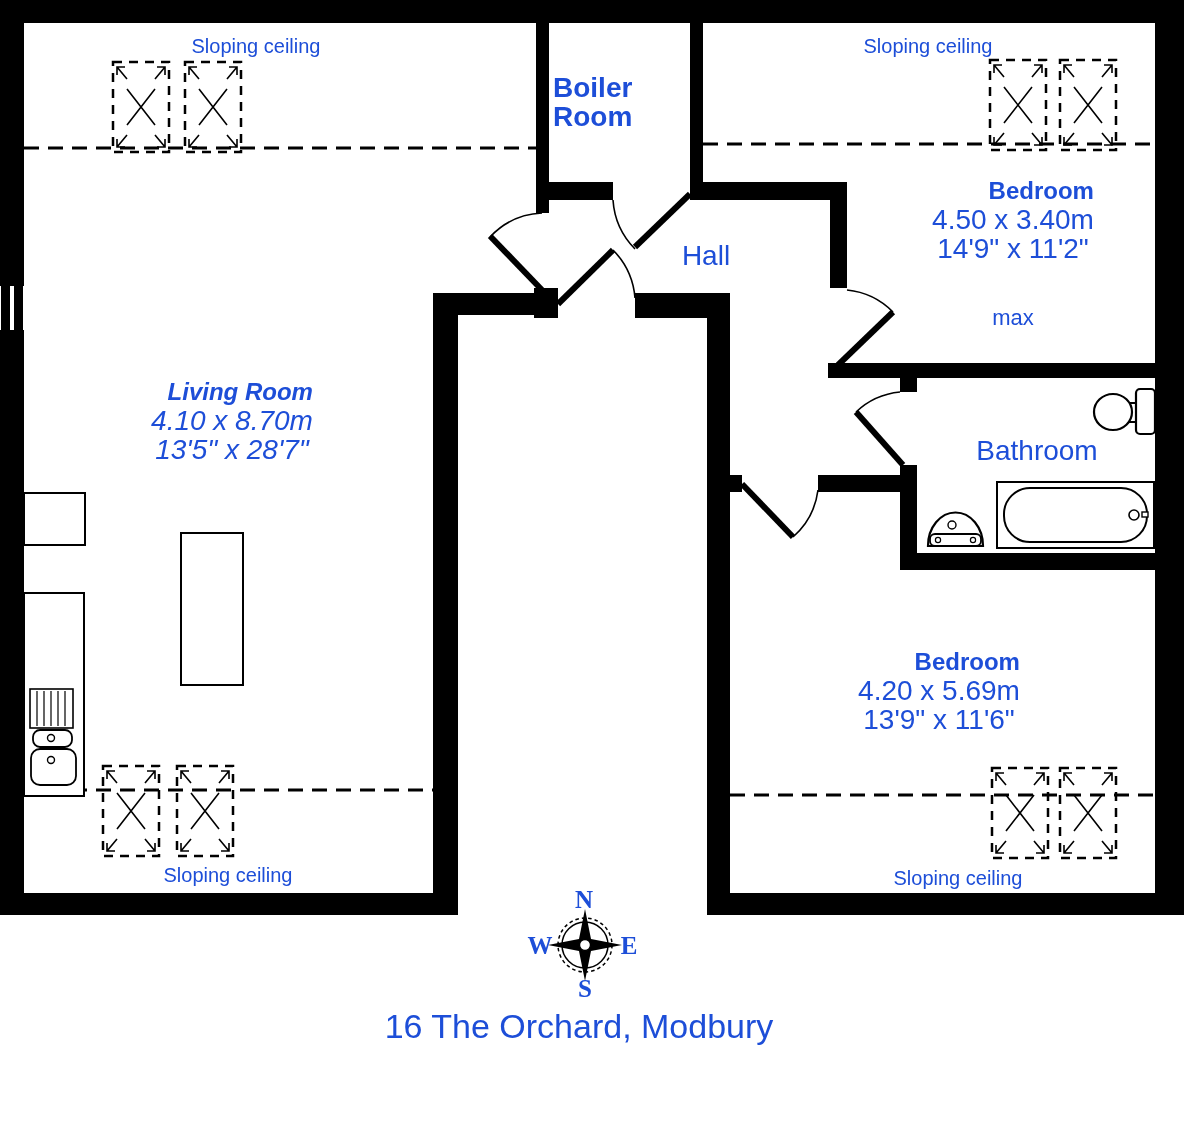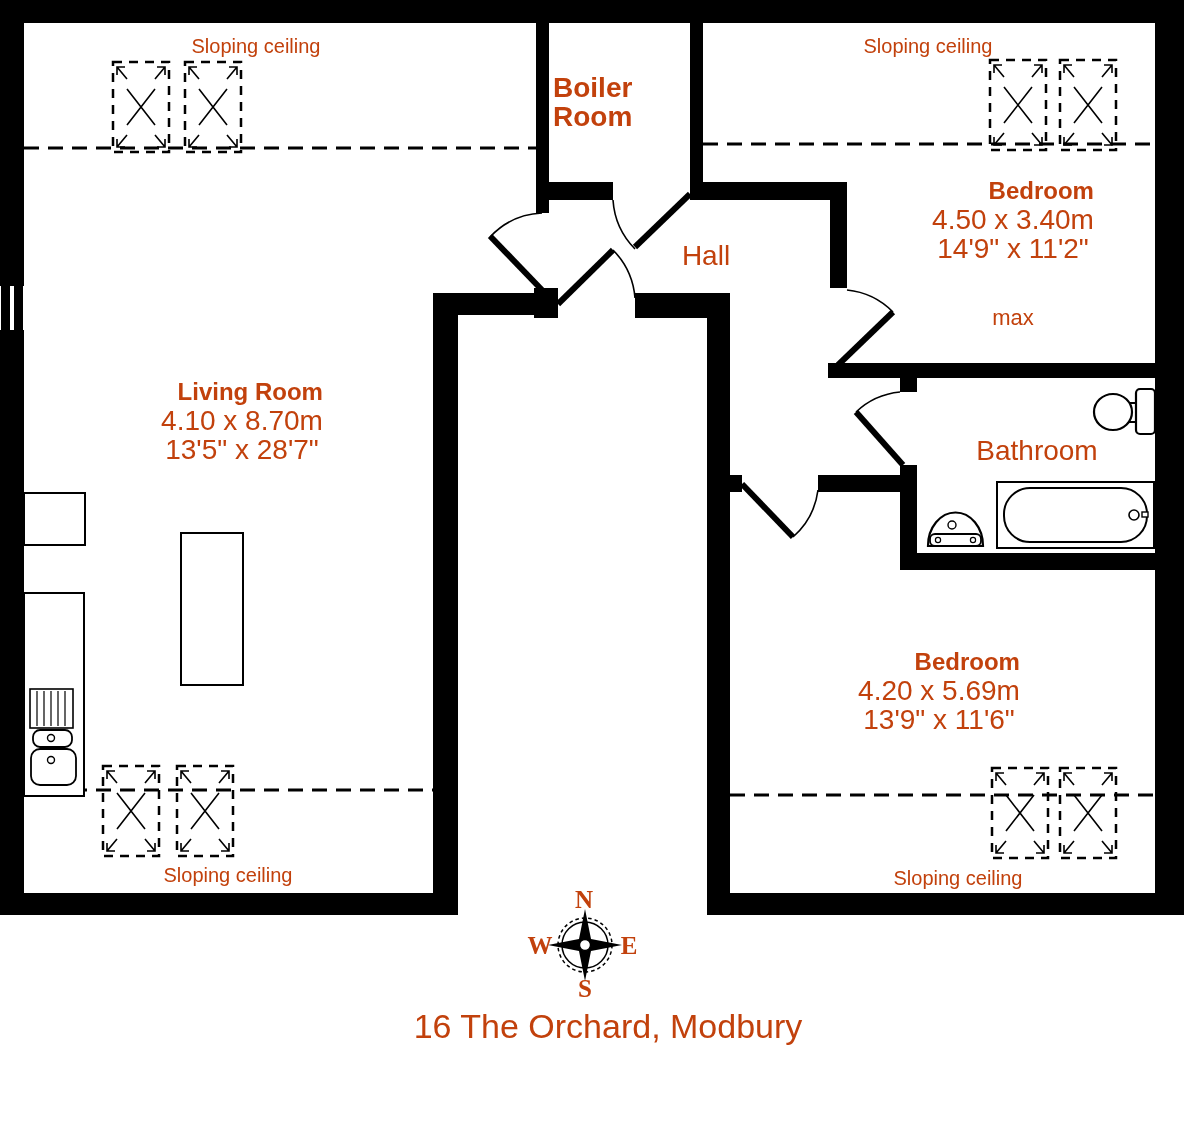--- a/index.html
+++ b/index.html
@@ -1,17 +1,17 @@
 <!DOCTYPE html>
 <html><head>
 <meta charset="utf-8">
 <style>
   html,body{margin:0;padding:0;background:#fff;}
   #plan{position:relative;width:1184px;height:1108px;background:#fff;overflow:hidden;
-        font-family:"Liberation Sans",sans-serif;color:#c2410c;}
+        font-family:"Liberation Sans",sans-serif;color:#1d4ed8;}
   #plan svg{position:absolute;left:0;top:0;}
   .label{position:absolute;text-align:center;transform:translate(-50%,-50%);white-space:nowrap;}
   .slope{font-size:20px;}
   .room-block{position:absolute;transform:translateX(-50%);text-align:center;}
   .room-name{font-weight:bold;font-size:24px;line-height:29px;text-align:right;}
   .room-dims{font-size:28px;line-height:29px;}
   .room-max{font-size:22px;line-height:21px;margin-top:44px;}
   .hall-name,.bath-name{font-weight:normal;font-size:28px;}
   .boiler{position:absolute;transform:translateX(-50%);width:128px;text-align:left;
           font-weight:bold;font-size:28px;line-height:29px;}
@@ -162,34 +162,34 @@
 
   <div class="label hall-name" style="left:706px;top:256px;">Hall</div>
 
   <div class="room-block" style="left:1013px;top:176px;">
     <div class="room-name">Bedroom</div>
     <div class="room-dims">4.50 x 3.40m</div>
     <div class="room-dims">14'9" x 11'2"</div>
     <div class="room-max">max</div>
   </div>
 
-  <div class="room-block" style="left:242px;top:377px;">
+  <div class="room-block" style="left:232px;top:377px;font-style:italic;">
     <div class="room-name">Living Room</div>
     <div class="room-dims">4.10 x 8.70m</div>
     <div class="room-dims">13'5" x 28'7"</div>
   </div>
 
   <div class="label bath-name" style="left:1037px;top:451px;">Bathroom</div>
 
   <div class="room-block" style="left:939px;top:647px;">
     <div class="room-name">Bedroom</div>
     <div class="room-dims">4.20 x 5.69m</div>
     <div class="room-dims">13'9" x 11'6"</div>
   </div>
 
   <div class="compass-letter" style="left:584px;top:900px;">N</div>
   <div class="compass-letter" style="left:629px;top:946px;">E</div>
   <div class="compass-letter" style="left:585px;top:989px;">S</div>
   <div class="compass-letter" style="left:540px;top:946px;">W</div>
 
-  <div class="footer-line" style="left:608px;top:1026px;">16 The Orchard, Modbury</div>
+  <div class="footer-line" style="left:579px;top:1026px;">16 The Orchard, Modbury</div>
 
 </div>
 
 </body></html>

